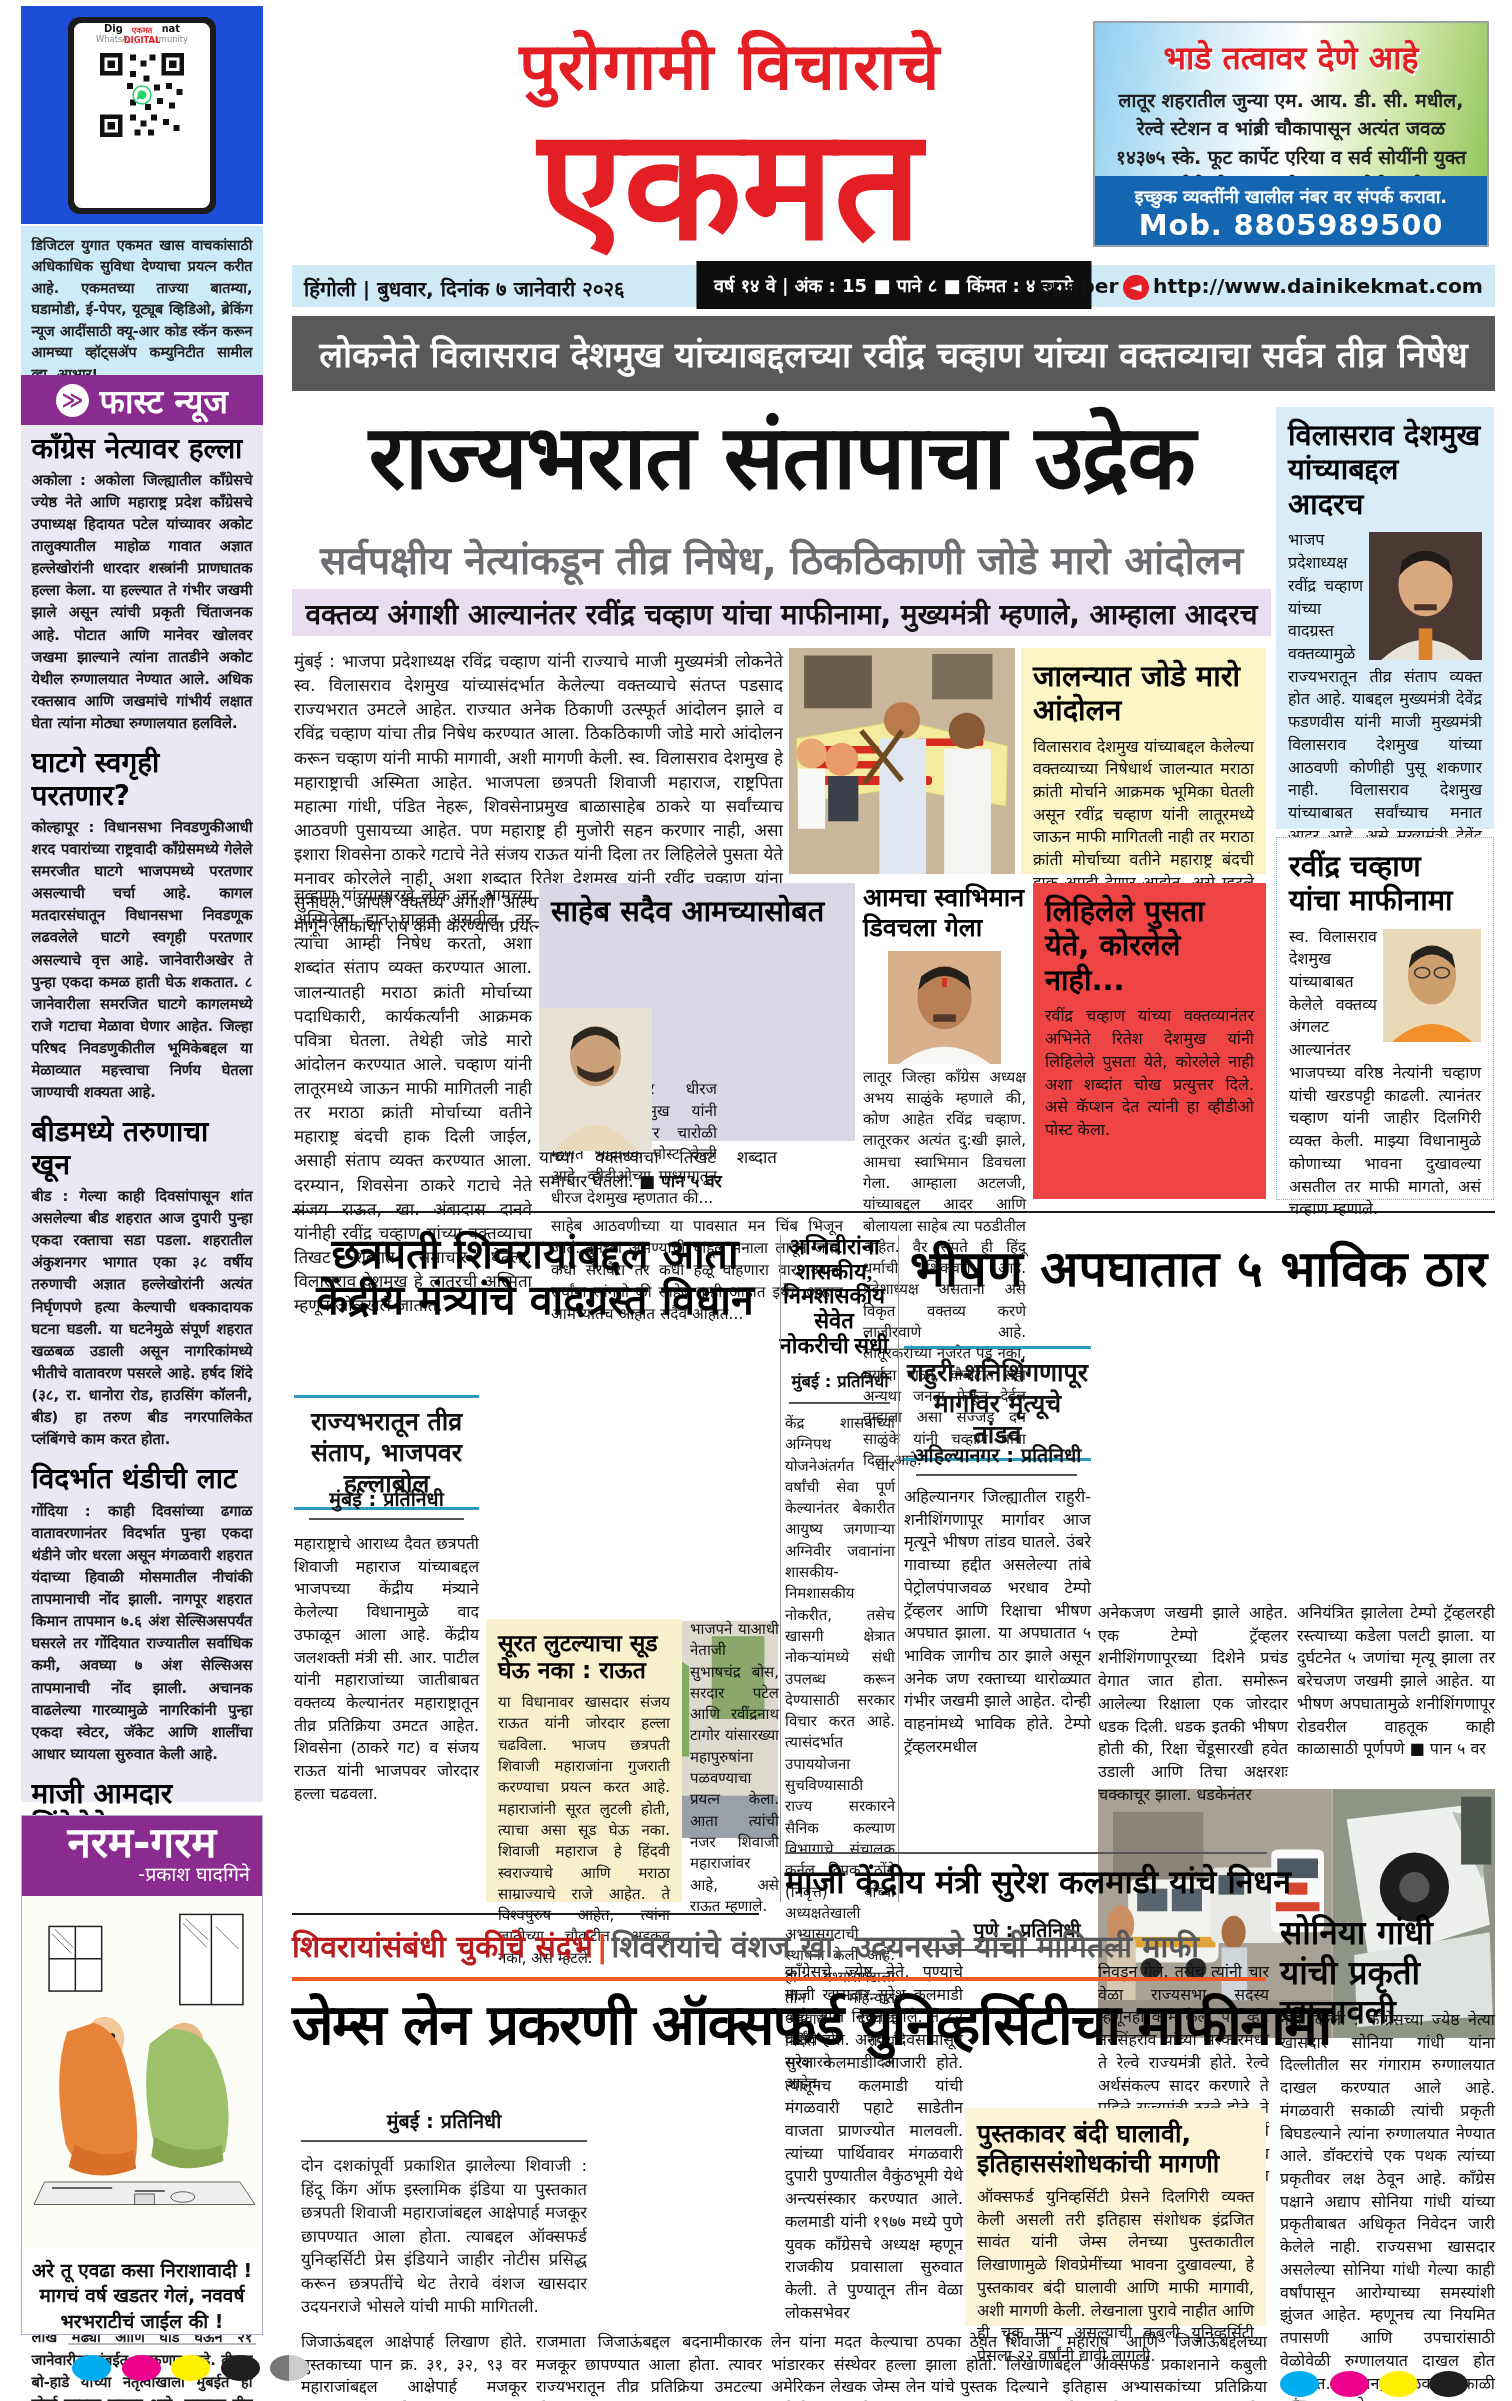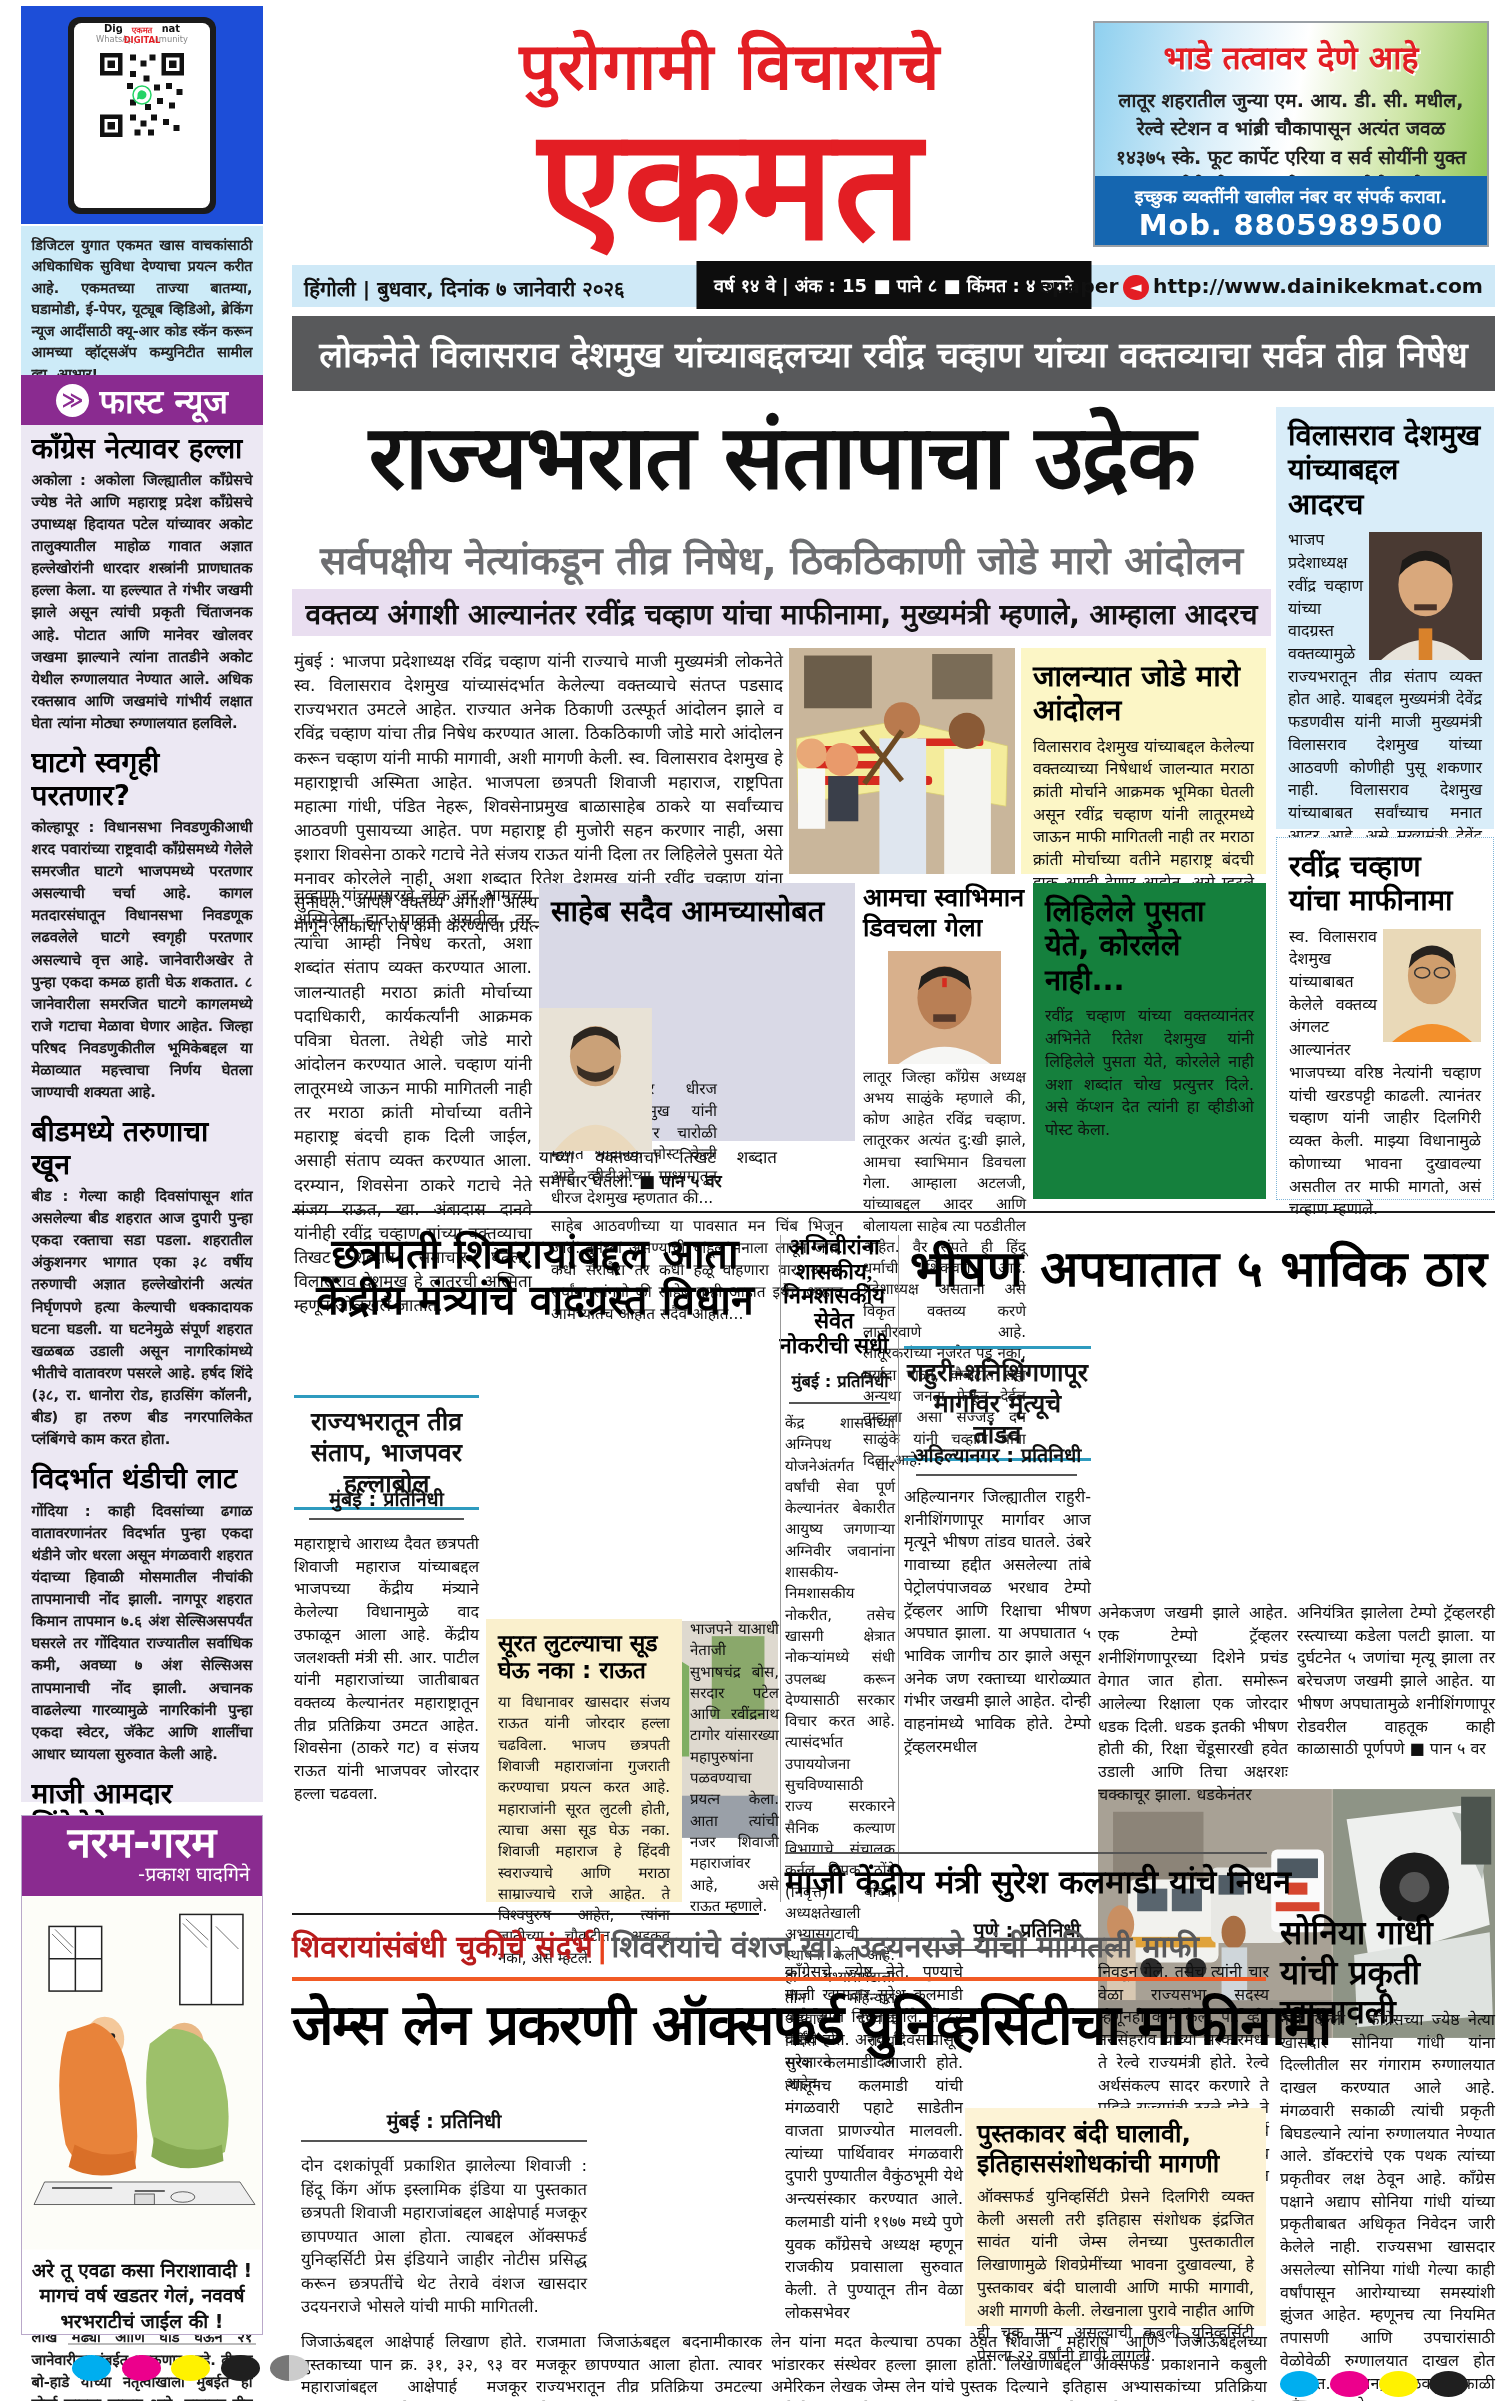--- a/index.html
+++ b/index.html
@@ -50,21 +50,21 @@
   .main-head { font-size:89px; font-weight:700; line-height:1; letter-spacing:-1.5px; }
   .main-sub { font-size:39px; font-weight:700; color:#6d6e71; }
   .main-strip { background:#e9def0; font-size:28px; font-weight:700; display:flex; align-items:center; justify-content:center; }
   .bodytext { font-size:17px; line-height:1.42; color:#101010; }
   .pageref { font-weight:700; }
   
   .box { padding:10.5px 12px; }
   .bx-title { font-size:29px; font-weight:700; line-height:1.2; margin-bottom:7.5px; color:#000; }
   .blue-box { background:#d9edf9; }
   .gray-box { background:#d9d9e6; }
-  .lav-box { background:#15803d; }
+  .lav-box { background:#ef4444; }
   .yel-box { background:#fcf6c6; }
   .qt-box { background:#faf0cd; }
   .ox-box { background:#fdf3d6; }
   .white-box { background:#fff; border:1.5px dotted #7fb5d8; }
   
   .art-head { font-weight:700; line-height:1.12; color:#000; }
   .subhead-col { border-top:3.8px solid #2e9bbf; border-bottom:3.8px solid #2e9bbf; padding:7.5px 3px; font-size:25px; font-weight:700; text-align:center; line-height:1.25; }
   .byline { font-size:19.6px; font-weight:700; text-align:center; padding:6px 0; }
   .rule { background:#1a1a1a; }
   .thin-rule { background:#555; }

